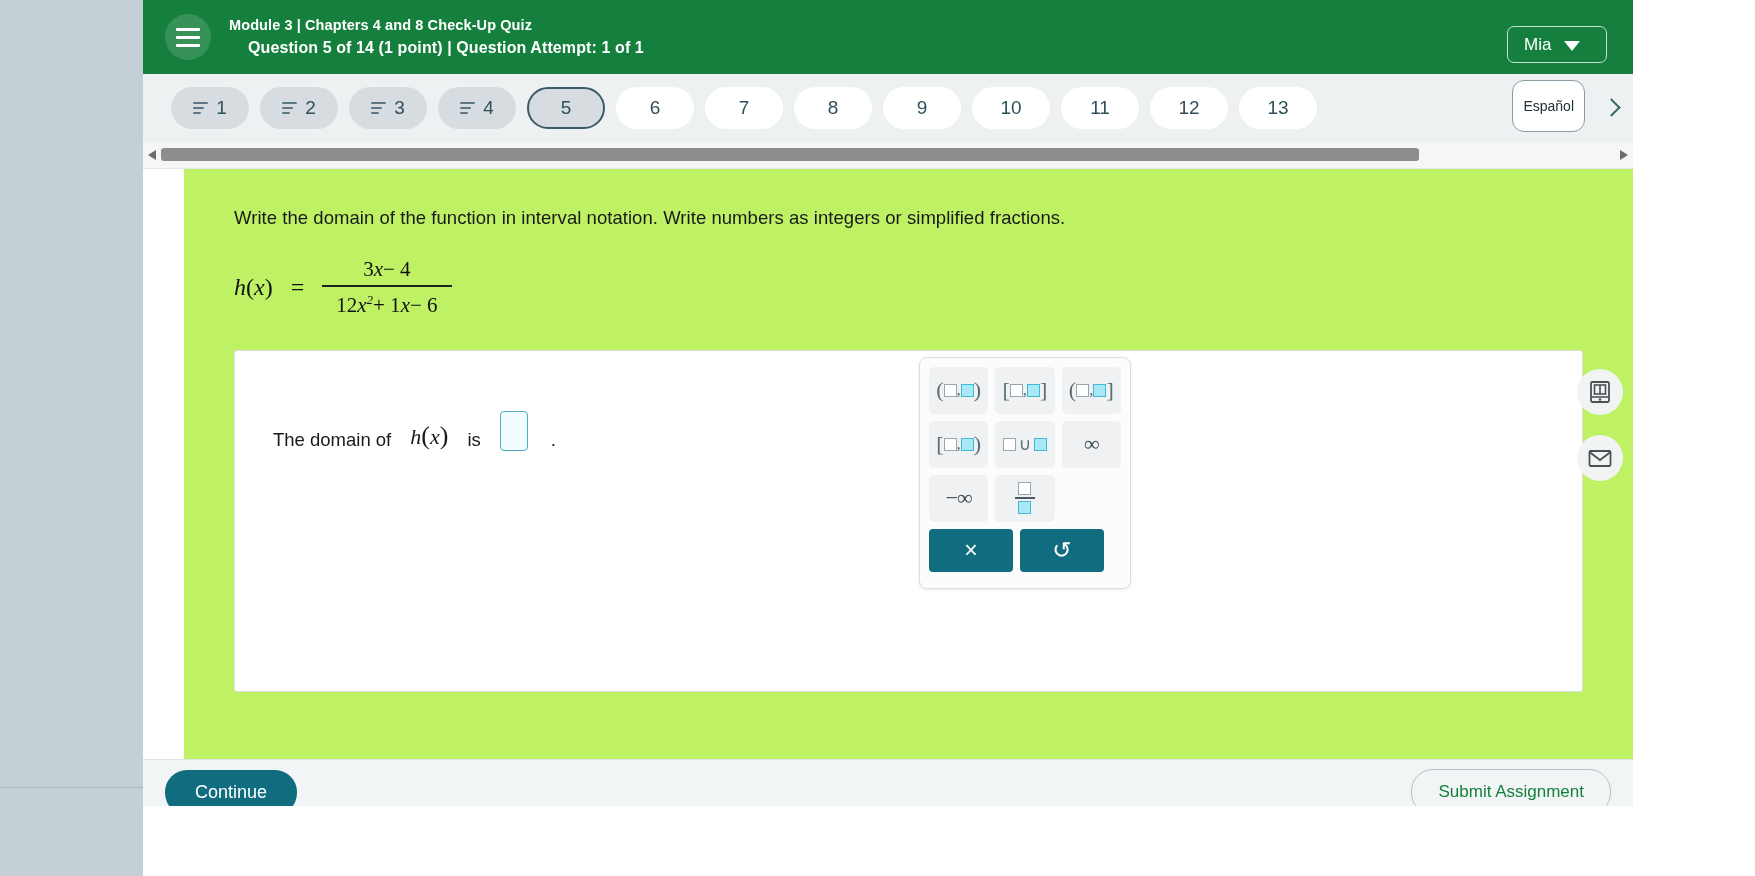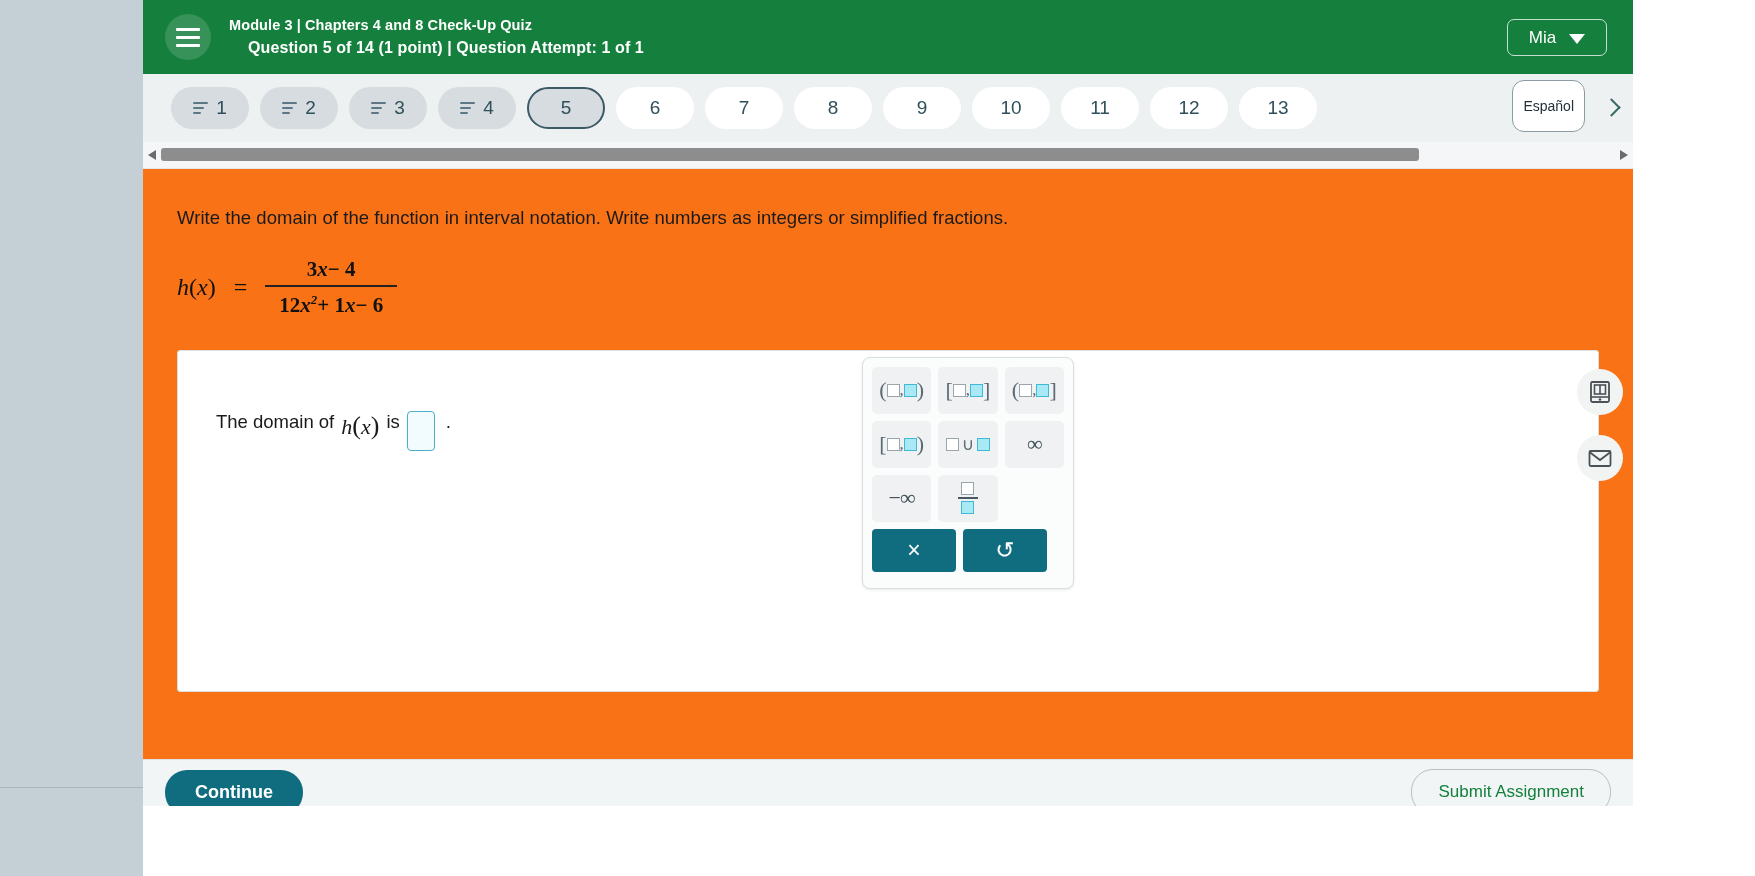--- a/index.html
+++ b/index.html
@@ -39,24 +39,24 @@
     background:rgba(255,255,255,.14);
     margin-left:22px;
     display:flex;flex-direction:column;align-items:center;justify-content:center;
     gap:5px;cursor:pointer;flex:0 0 auto;
   }
   .hamburger span{display:block;width:24px;height:3px;background:#ffffff;border-radius:1px;}
   .header-titles{margin-left:18px;color:#ffffff;line-height:1.28;}
   .header-line1{font-size:14.5px;font-weight:bold;letter-spacing:.1px;}
   .header-line2{font-size:16px;font-weight:bold;letter-spacing:.1px;margin-top:3px;margin-left:19px;}
   .user-chip{
-    position:absolute;right:26px;top:19px;
+    position:absolute;right:26px;top:26px;
     min-width:100px;height:37px;border:1.5px solid rgba(255,255,255,.75);
     border-radius:7px;color:#ffffff;font-size:17px;
-    display:flex;align-items:center;justify-content:center;gap:13px;
+    display:flex;align-items:center;justify-content:flex-start;gap:13px;
     padding:16px 16px;cursor:pointer;box-sizing:border-box;
   }
   .chev-down{
     width:0;height:0;border-left:8px solid transparent;border-right:8px solid transparent;
     border-top:10px solid #ffffff;margin-top:2px;
   }
 
   
   .tabstrip-wrap{position:relative;background:#eef1f2;height:68px;}
   .tabstrip{
@@ -110,49 +110,49 @@
     border-top:5px solid transparent;border-bottom:5px solid transparent;
     border-left:8px solid #6b6b6b;
   }
   .hscroll-track{flex:1 1 auto;height:26px;position:relative;}
   .hscroll-thumb{
     position:absolute;left:0;top:6px;width:86.5%;height:13px;
     background:#8d8d8d;border-radius:3px;cursor:pointer;
   }
 
   
-  .content{position:relative;height:590px;background:#f97316;padding:0 16px;}
+  .content{position:relative;height:590px;background:#bef264;padding:0 32px;margin-left:41px;}
   .qtext{
     padding-top:38px;font-size:18.5px;color:#1a1a1a;
     margin-left:18px;letter-spacing:.05px;
   }
 
   .formula{
     margin-left:18px;margin-top:28px;
     display:flex;align-items:center;gap:18px;
     font-family:"Liberation Serif", serif;color:#111;
   }
   .fn-name{font-size:24px;font-style:italic;}
   .fn-name .paren{font-style:normal;}
   .eq{font-size:24px;}
-  .frac{display:inline-flex;flex-direction:column;align-items:center;font-weight:bold;}
+  .frac{display:inline-flex;flex-direction:column;align-items:center;}
   .frac .num{font-size:21px;padding:0 14px 3px 14px;font-style:italic;}
   .frac .den{font-size:21px;padding:5px 14px 0 14px;font-style:italic;text-align:center;}
   .frac .bar{height:1.5px;background:#222;width:100%;}
   .frac sup{font-size:13px;vertical-align:super;font-style:italic;}
   .up{font-style:normal;}
 
   
   .answer-card{
     position:relative;margin:32px 18px 0 18px;
     border:1px solid #dcdfe1;border-radius:3px;height:340px;background:#fff;
   }
   .answer-line{
     position:absolute;left:38px;top:60px;
-    font-size:18.5px;color:#1a1a1a;display:flex;align-items:flex-start;gap:7px;
+    font-size:18.5px;color:#1a1a1a;display:flex;align-items:flex-end;gap:19px;
   }
   .inline-math{font-family:"Liberation Serif", serif;font-size:22px;font-style:italic;}
   .inline-math .paren{font-style:normal;font-size:26px;}
   .answer-box{
     display:inline-block;width:26px;height:38px;
     border:1.5px solid #49b0c4;border-radius:4px;background:#f2fbfd;
     vertical-align:middle;cursor:text;
   }
   .period{font-size:19px;margin-left:4px;}
 
@@ -194,21 +194,21 @@
     display:flex;align-items:center;justify-content:center;cursor:pointer;
   }
 
   
   .footer{
     position:relative;height:64px;background:#f2f5f5;border-top:1px solid #dfe3e5;
     display:flex;align-items:center;justify-content:space-between;padding:0 22px;
   }
   .btn-continue{
     background:#106d7f;color:#ffffff;border:none;border-radius:22px;
-    font-size:18px;font-weight:bold;padding:12px 30px;cursor:pointer;
+    font-size:18px;font-weight:normal;padding:12px 30px;cursor:pointer;
     font-family:"Liberation Sans", sans-serif;
   }
   .btn-submit{
     background:#f2f5f5;color:#15803d;border:1px solid #b9c0c3;border-radius:22px;
     font-size:17px;padding:12px 26px;cursor:pointer;
     font-family:"Liberation Sans", sans-serif;
   }
 </style>
 </head>
 <body>

